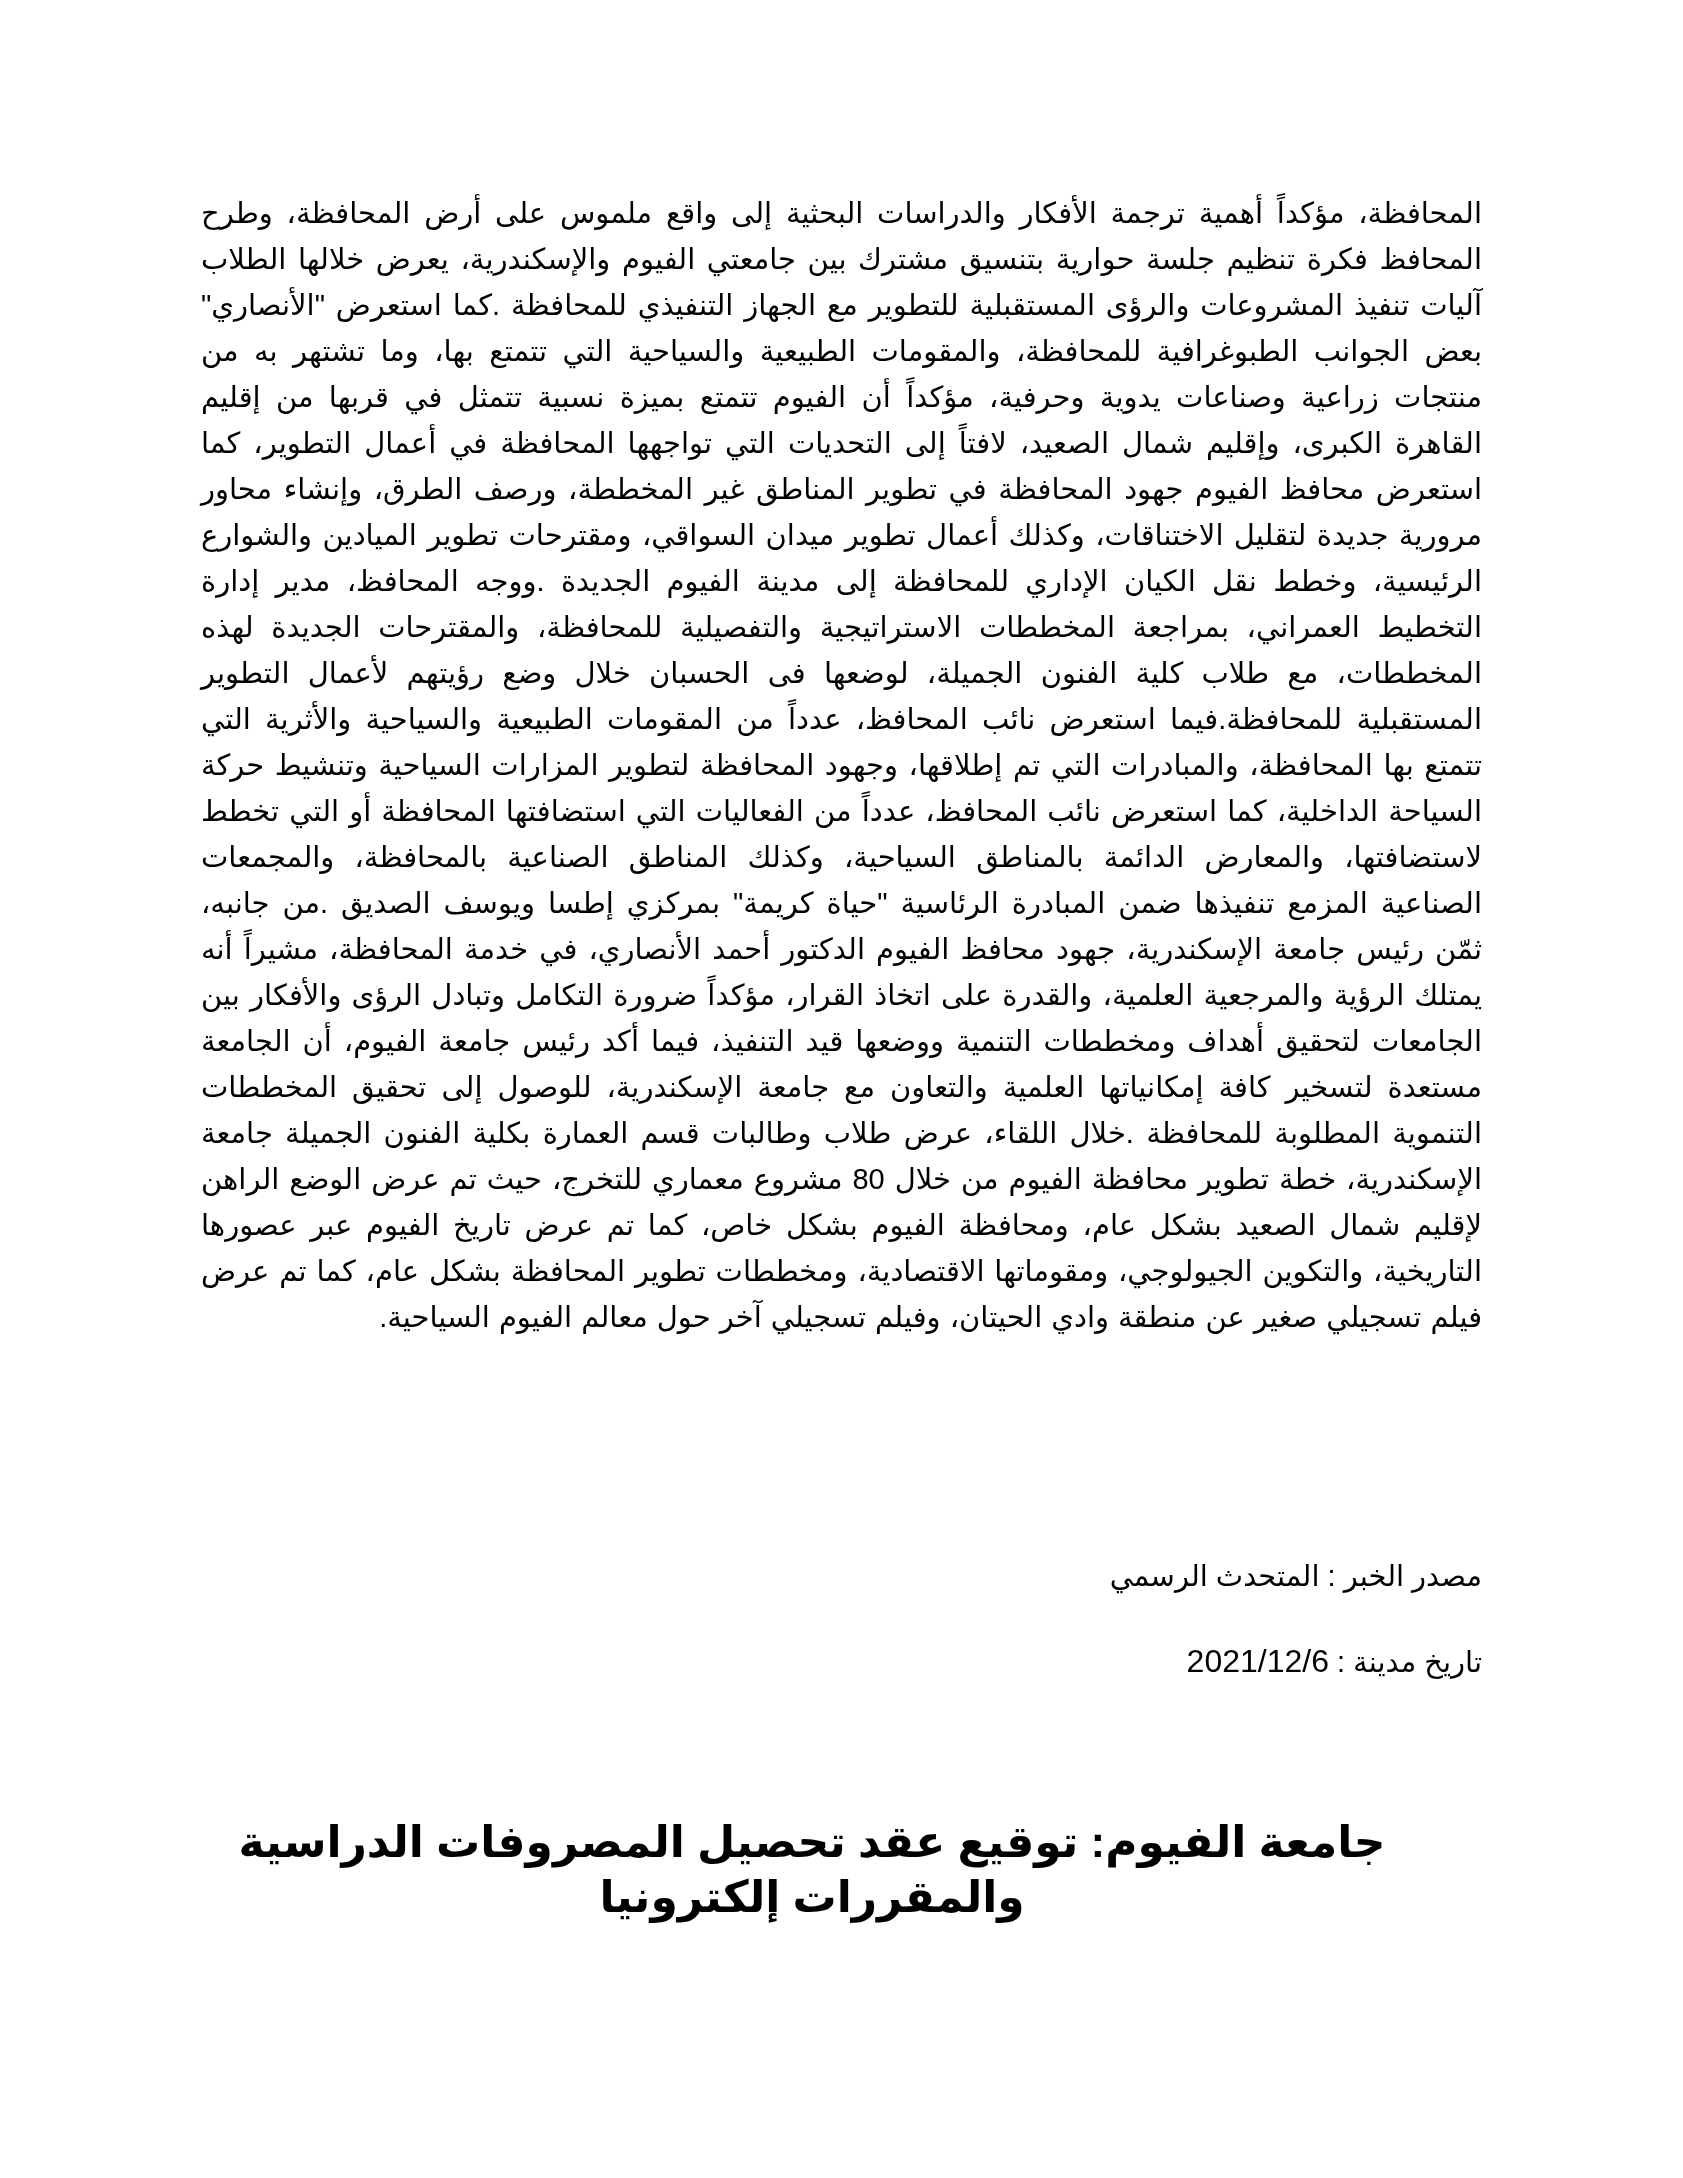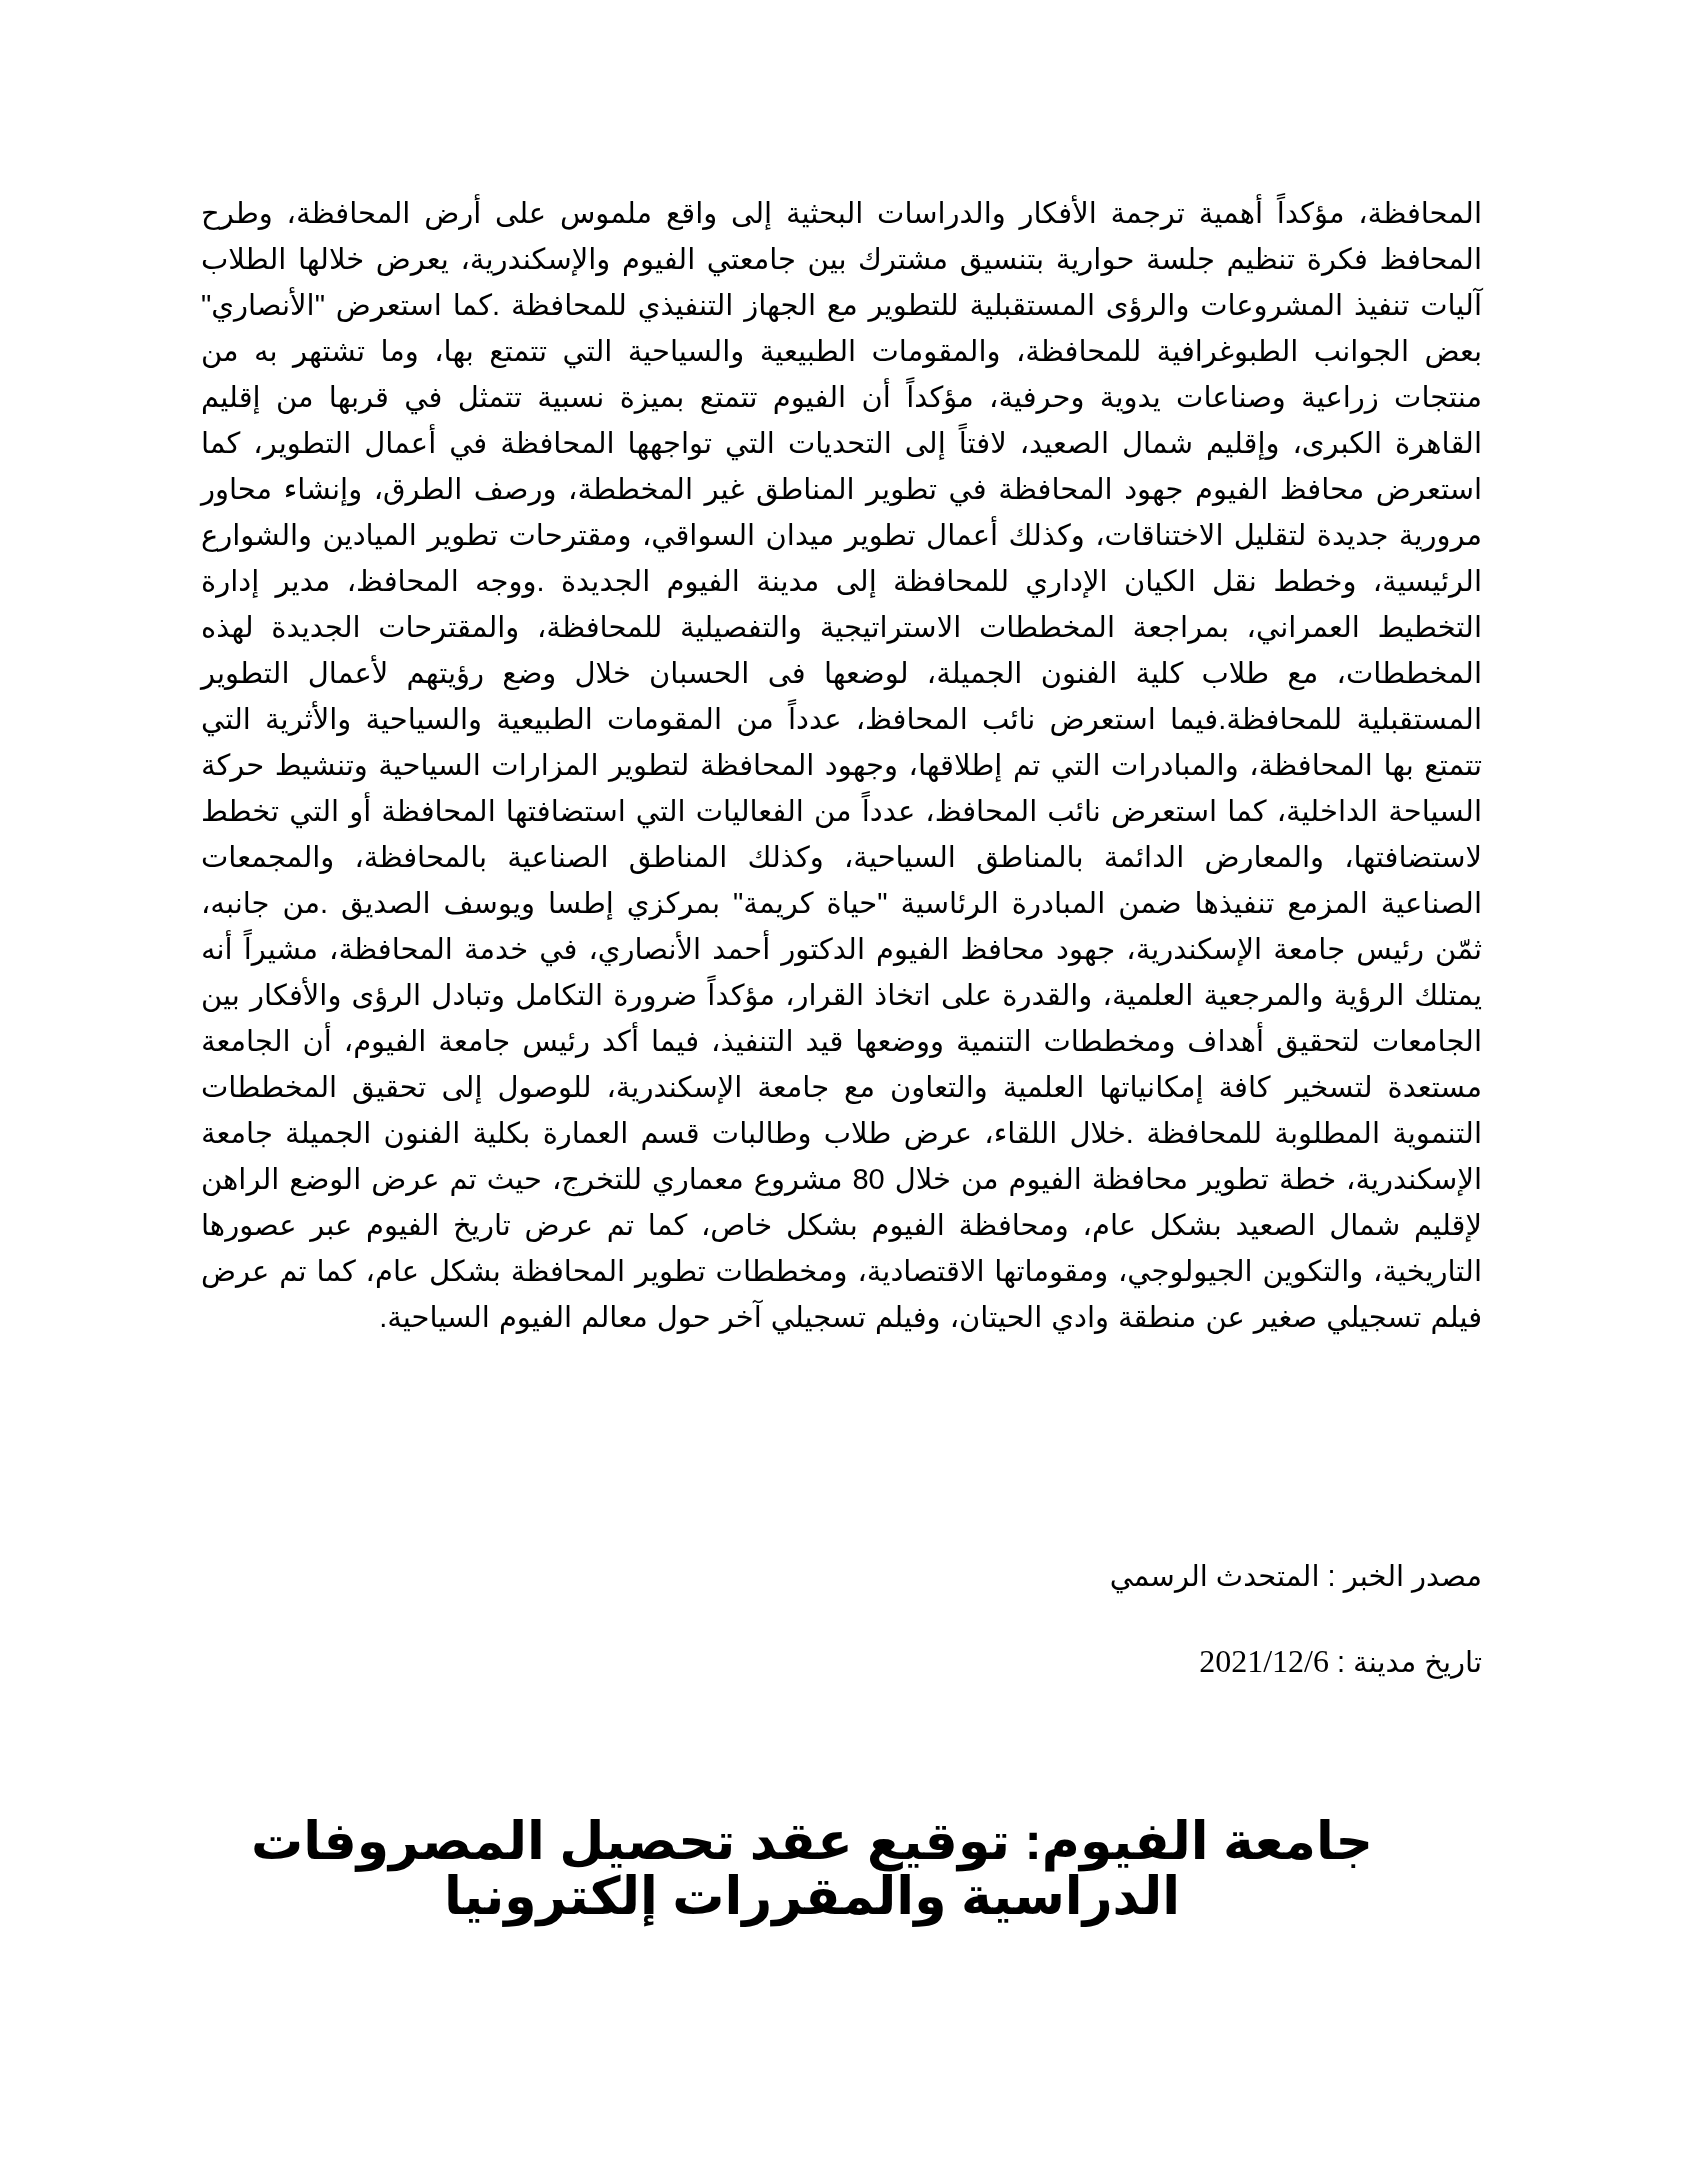--- a/index.html
+++ b/index.html
@@ -43,29 +43,28 @@
       width: 100%;
     }
     .meta-date {
       position: absolute;
       right: 0;
       top: 1450px;
       width: 100%;
     }
     .meta-date .date-value {
       font-size: 32px;
-      font-family: Liberation Serif, serif;
     }
     .article-title {
       position: absolute;
       top: 1624px;
       left: 0;
       width: 100%;
       margin: 0;
-      font-size: 52px;
+      font-size: 44px;
       line-height: 55px;
       font-weight: bold;
       text-align: center;
       padding-right: 59px;
       box-sizing: border-box;
     }
   </style>
 </head>
 <body>
 

